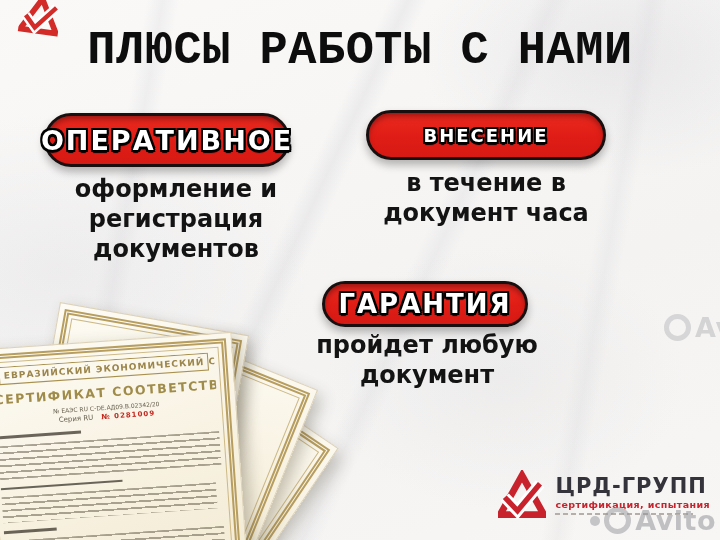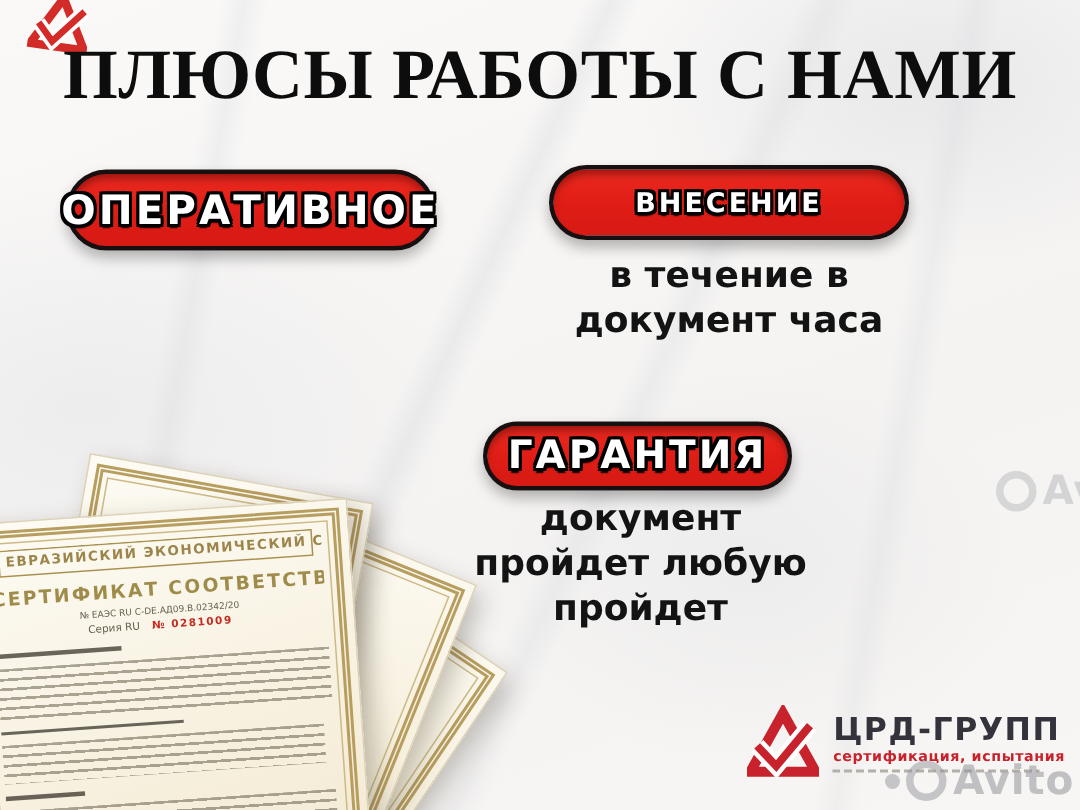--- a/index.html
+++ b/index.html
@@ -17,21 +17,21 @@
       radial-gradient(ellipse 300px 220px at 70% 70%, rgba(204,202,209,.18), transparent 60%),
       linear-gradient(115deg, transparent 40%, rgba(188,186,196,.18) 42%, transparent 44%, transparent 55%, rgba(188,186,196,.14) 57%, transparent 59%),
       linear-gradient(100deg, transparent 18%, rgba(188,186,196,.15) 20%, transparent 22%, transparent 78%, rgba(188,186,196,.12) 80%, transparent 82%),
       linear-gradient(160deg,#faf9f8 0%,#f4f3f2 60%,#f7f6f4 100%);
   }
   
   .corner-mark{position:absolute;left:20px;top:-6px;transform:rotate(8deg);}
   
   .title{
     position:absolute;top:26px;left:0;right:0;text-align:center;
-    font-family:Liberation Serif, serif;
+    font-family:Liberation Mono, monospace;
     font-weight:700;font-size:47px;line-height:1.05;color:#0e0d0d;letter-spacing:.5px;
   }
   
   .badge{
     position:absolute;display:flex;align-items:center;justify-content:center;
     background:linear-gradient(180deg,#ec2a20 0%,#df1d16 55%,#d61a14 100%);
     border:3px solid #181010;border-radius:60px;
     box-shadow:0 5px 9px rgba(0,0,0,.28), inset 0 5px 6px -2px rgba(70,0,0,.5);
     color:#ffffff;font-weight:800;letter-spacing:2px;
     text-shadow:-2px -2px 0 #000,2px -2px 0 #000,-2px 2px 0 #000,2px 2px 0 #000,
@@ -101,32 +101,36 @@
     <svg width="40" height="42" viewBox="0 0 64 60">
       <path d="M32 4 L61 56 L3 56 Z" fill="none" stroke="#d32c28" stroke-width="9"></path>
       <path d="M9 33 L26 51 L56 15" fill="none" stroke="#ffffff" stroke-width="15" stroke-linecap="butt"></path>
       <path d="M9 33 L26 51 L56 15" fill="none" stroke="#d32c28" stroke-width="7" stroke-linecap="butt"></path>
     </svg>
   </div>
 
   <div class="title">ПЛЮСЫ РАБОТЫ С НАМИ</div>
 
   <div class="badge badge1">ОПЕРАТИВНОЕ</div>
+  <div class="desc desc1">
+    <span>оформление и</span>
+    <span>регистрация</span>
+    <span>документов</span>
+  </div>
 
   <div class="badge badge2">ВНЕСЕНИЕ</div>
   <div class="desc desc2">
     <span>в течение в</span>
     <span>документ часа</span>
   </div>
 
   <div class="badge badge3">ГАРАНТИЯ</div>
   <div class="desc desc3">
+    <span>пройдет любую</span>
     <span>документ</span>
-    <span>пройдет любую</span>
-    <span>пройдет</span>
   </div>
 
   <div>
     <div class="sheet s4">
       <div class="frame"></div>
       <div class="frame2"></div>
     </div>
     <div class="sheet s3">
       <div class="frame"></div>
       <div class="frame2"></div>

